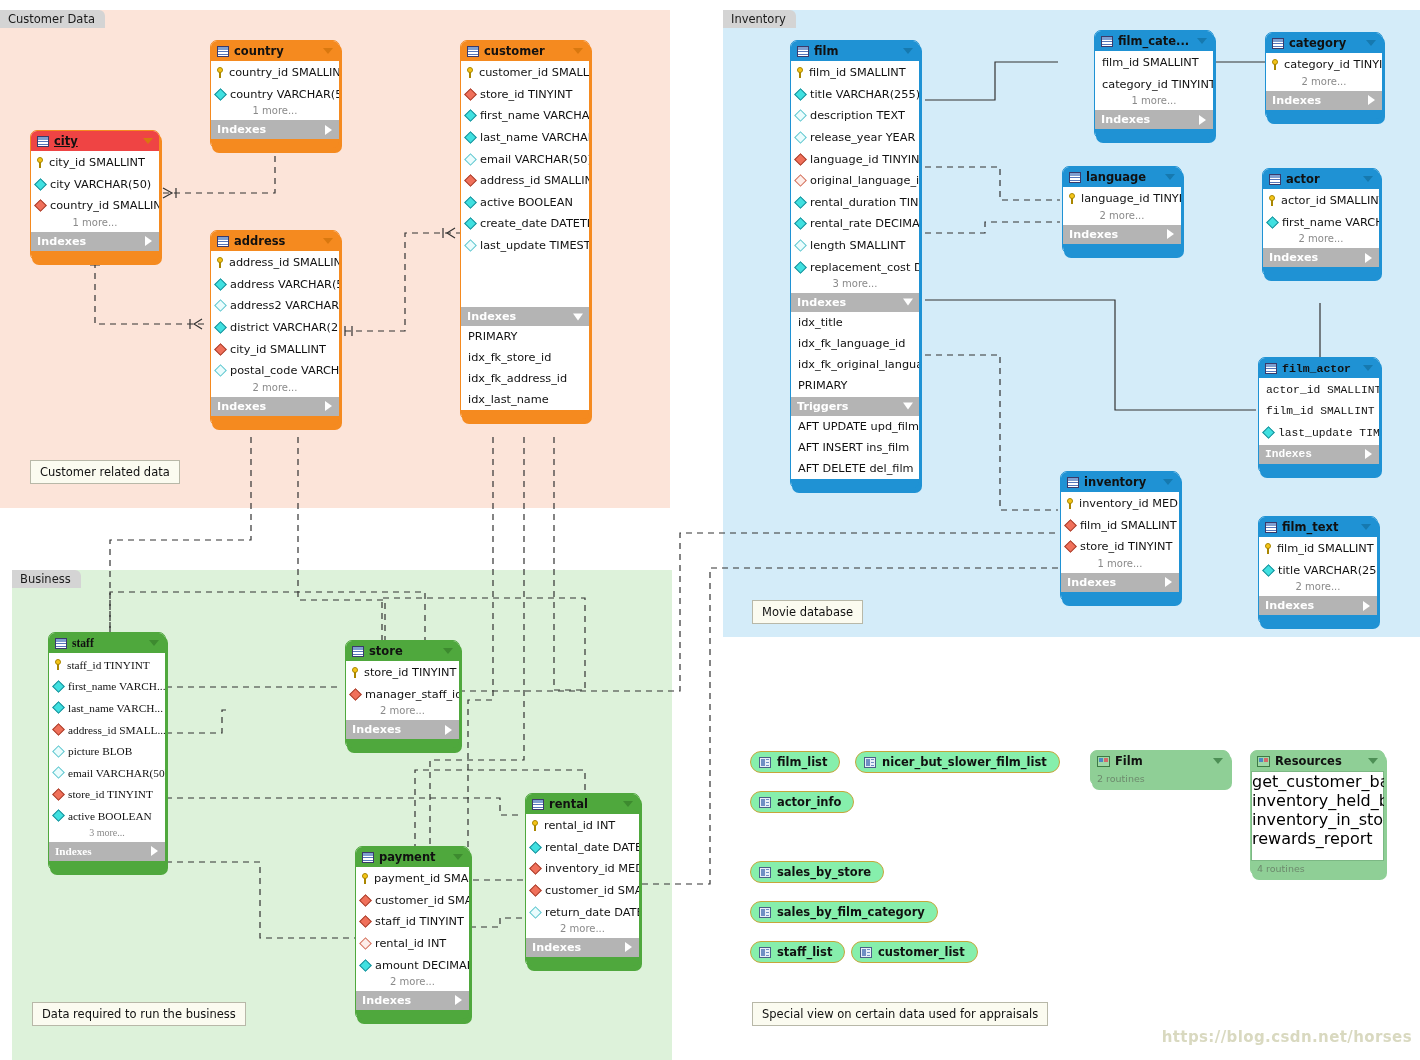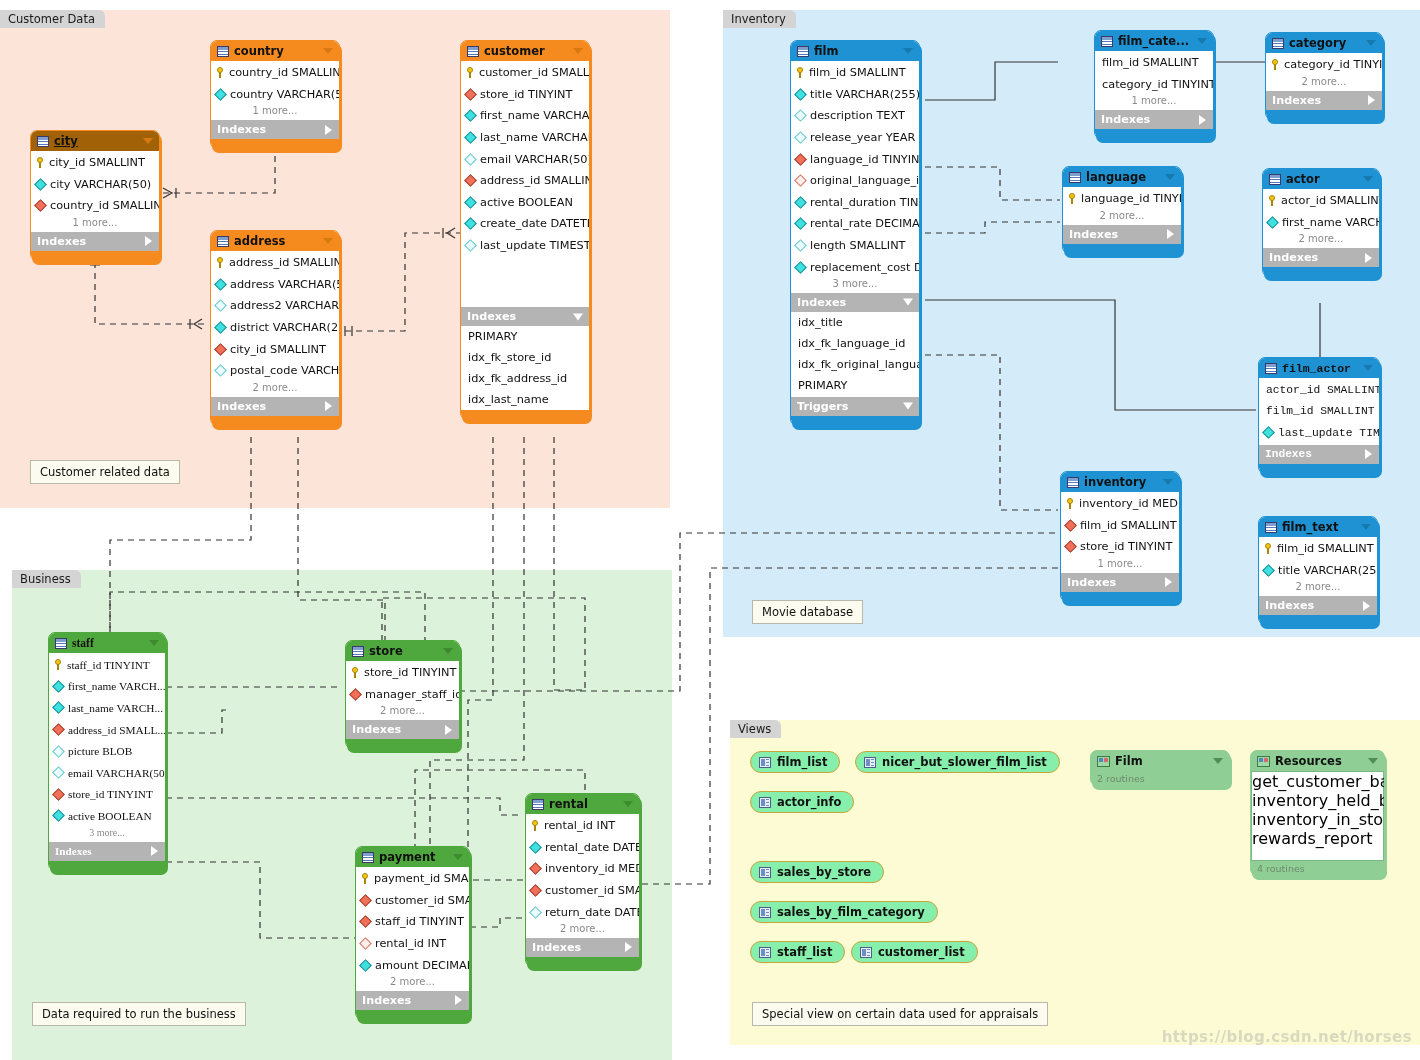--- a/index.html
+++ b/index.html
@@ -97,23 +97,20 @@
 
   <div class="region" style="left:0;top:10px;width:670px;height:498px;background:#fce4d9;">
     <div class="tab">Customer Data</div>
   </div>
   <div class="region" style="left:723px;top:10px;width:697px;height:627px;background:#d4ecf9;">
     <div class="tab">Inventory</div>
   </div>
   <div class="region" style="left:12px;top:570px;width:660px;height:490px;background:#ddf2da;">
     <div class="tab">Business</div>
   </div>
-  <div class="region" style="left:730px;top:720px;width:690px;height:325px;background:#fdfbd4;">
-    <div class="tab">Views</div>
-  </div>
 
   <svg id="wires">
     <g stroke="#333" fill="none" stroke-width="1.2">
 
       <path d="M163,193 L275,193 L275,145" stroke-dasharray="6,5"></path>
 
       <path d="M95,262 L95,324 L207,324" stroke-dasharray="6,5"></path>
 
       <path d="M345,331 L405,331 L405,233 L460,233" stroke-dasharray="6,5"></path>
 
@@ -191,21 +188,21 @@
           <div class="sect">
             <span>Indexes</span>
             <span class="tri-r"></span>
           </div>
           <div class="foot" style="background: rgb(245, 138, 31);"></div>
         </div>
       </div>
       <div class="tbl" style="left: 30px; top: 130px; width: 130px;">
         <div class="shadow" style="background: rgb(245, 138, 31);"></div>
         <div class="body" style="border: 1px solid rgb(245, 138, 31);">
-          <div class="hdr" style="background: #a16207; text-decoration: underline;">
+          <div class="hdr" style="background: #ef4444; text-decoration: underline;">
             <span class="ticon"></span>
             <span>city</span>
             <span class="caret" style="border-top: 6px solid rgb(217, 120, 15);"></span>
           </div>
           <div class="cols">
             <div class="row">
               <span class="b pk"></span>
               <span>city_id SMALLINT</span>
             </div>
             <div class="row">
@@ -383,20 +380,25 @@
           </div>
           <div class="sect-items">
             <div class="srow">idx_title</div>
             <div class="srow">idx_fk_language_id</div>
             <div class="srow">idx_fk_original_langua...</div>
             <div class="srow">PRIMARY</div>
           </div>
           <div class="sect">
             <span>Triggers</span>
             <span class="tri-d"></span>
+          </div>
+          <div class="sect-items">
+            <div class="srow">AFT UPDATE upd_film</div>
+            <div class="srow">AFT INSERT ins_film</div>
+            <div class="srow">AFT DELETE del_film</div>
           </div>
           <div class="foot" style="background: rgb(31, 146, 212);"></div>
         </div>
       </div>
       <div class="tbl" style="left: 1060px; top: 30px; width: 120px; margin-left: 34px;">
         <div class="shadow" style="background: rgb(31, 146, 212);"></div>
         <div class="body" style="border: 1px solid rgb(31, 146, 212);">
           <div class="hdr" style="background: rgb(31, 146, 212);">
             <span class="ticon"></span>
             <span>film_cate...</span>

